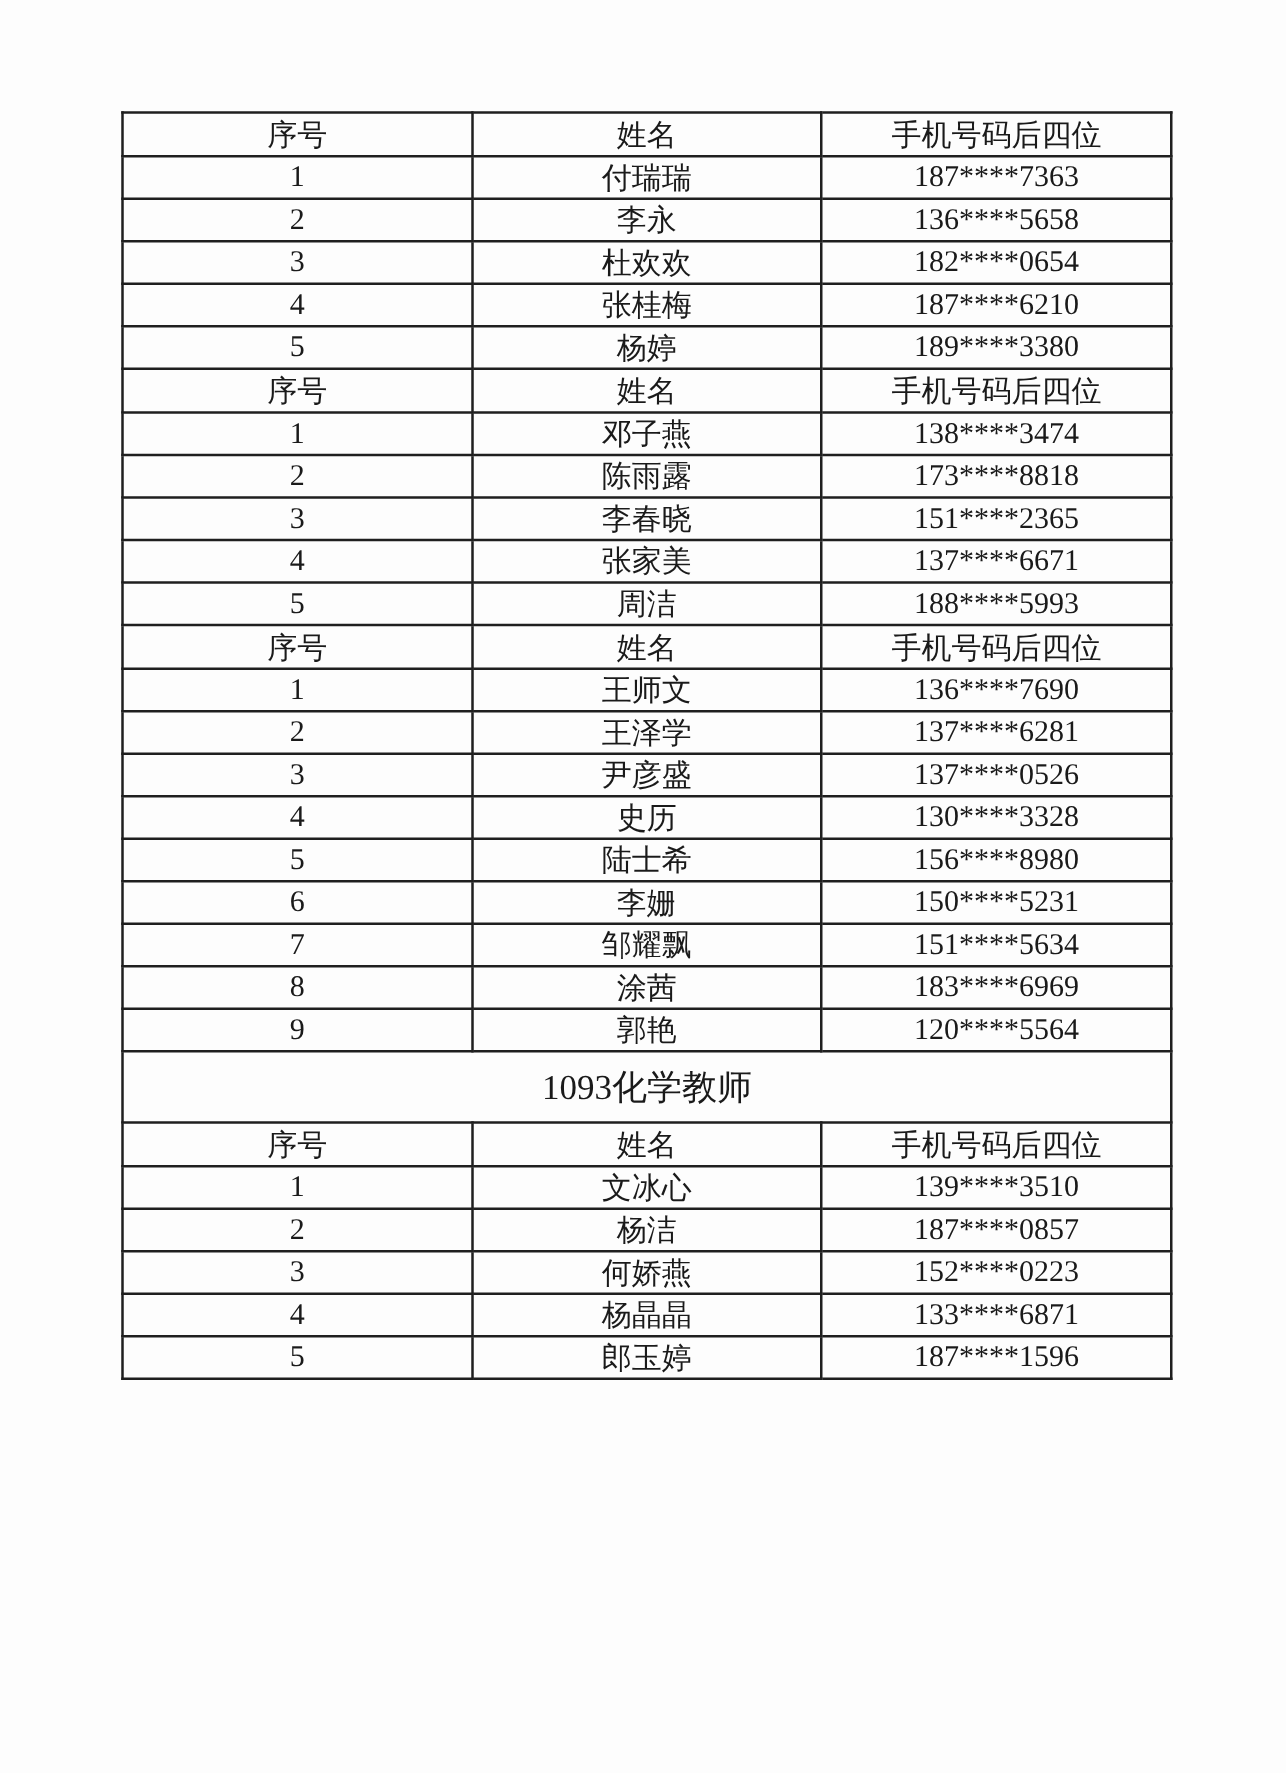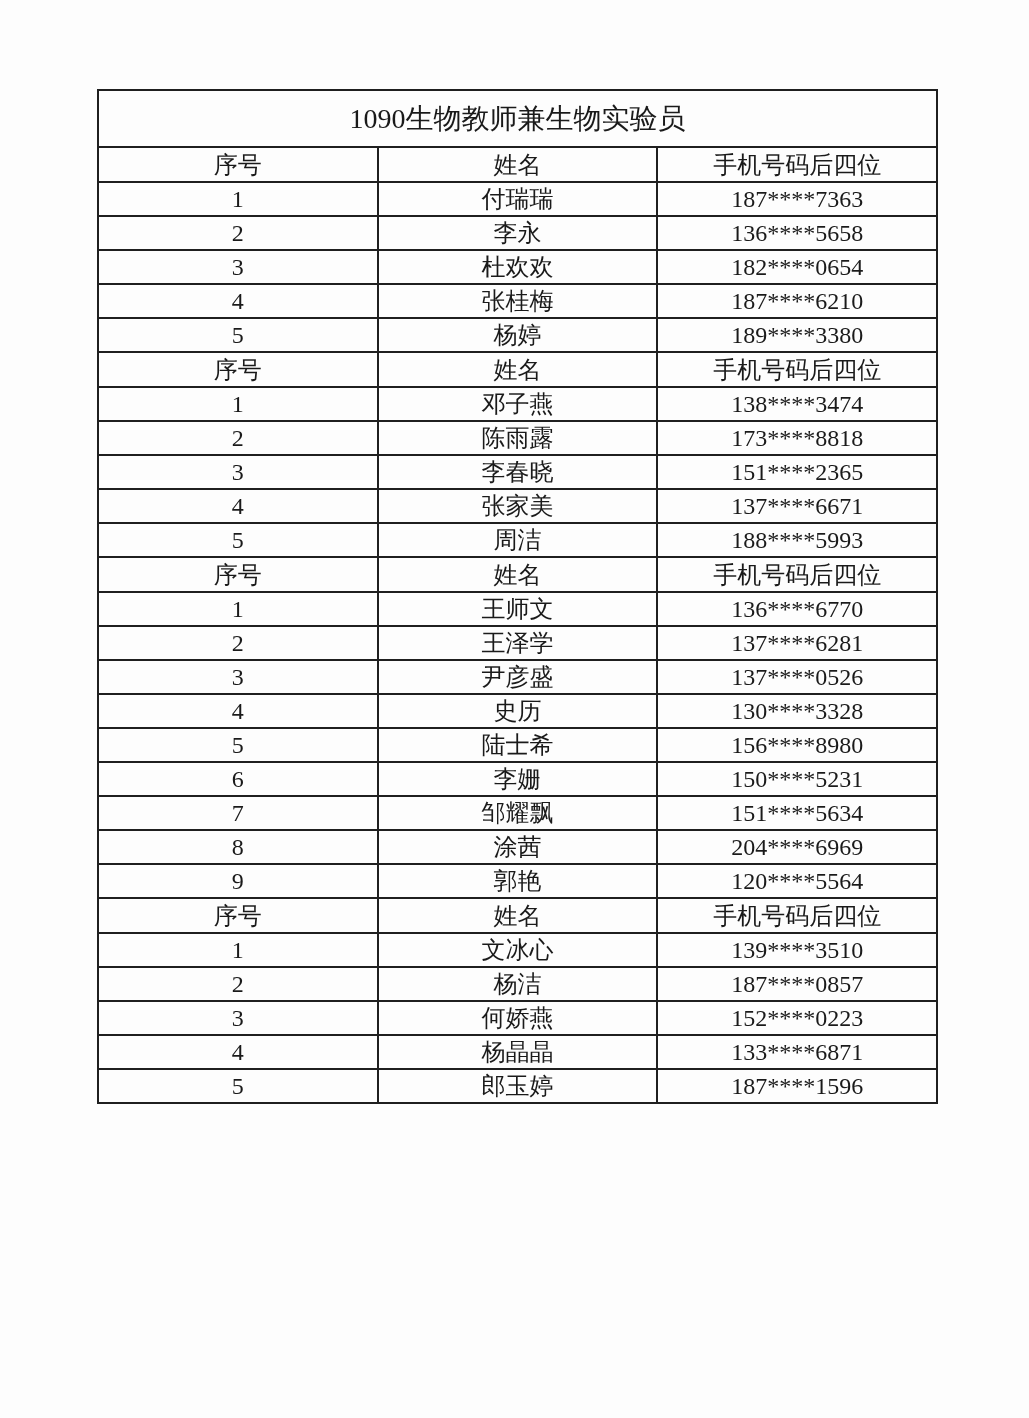--- a/index.html
+++ b/index.html
@@ -55,23 +55,20 @@
 
 <main class="page">
   <table class="roster">
     <colgroup>
       <col>
       <col>
       <col>
     </colgroup>
     <tbody>
         <tr>
-          <td colspan="3" class="section-title">1090生物教师兼生物实验员</td>
-        </tr>
-        <tr>
           <th class="col-header">序号</th>
           <th class="col-header">姓名</th>
           <th class="col-header">手机号码后四位</th>
         </tr>
         <tr>
           <td class="data-cell">1</td>
           <td class="data-cell">付瑞瑞</td>
           <td class="data-cell">187****7363</td>
         </tr>
         <tr>
@@ -125,21 +122,21 @@
           <td class="data-cell">188****5993</td>
         </tr>
         <tr>
           <th class="col-header">序号</th>
           <th class="col-header">姓名</th>
           <th class="col-header">手机号码后四位</th>
         </tr>
         <tr>
           <td class="data-cell">1</td>
           <td class="data-cell">王师文</td>
-          <td class="data-cell">136****6770</td>
+          <td class="data-cell">136****7690</td>
         </tr>
         <tr>
           <td class="data-cell">2</td>
           <td class="data-cell">王泽学</td>
           <td class="data-cell">137****6281</td>
         </tr>
         <tr>
           <td class="data-cell">3</td>
           <td class="data-cell">尹彦盛</td>
           <td class="data-cell">137****0526</td>
@@ -160,26 +157,29 @@
           <td class="data-cell">150****5231</td>
         </tr>
         <tr>
           <td class="data-cell">7</td>
           <td class="data-cell">邹耀飘</td>
           <td class="data-cell">151****5634</td>
         </tr>
         <tr>
           <td class="data-cell">8</td>
           <td class="data-cell">涂茜</td>
-          <td class="data-cell">204****6969</td>
+          <td class="data-cell">183****6969</td>
         </tr>
         <tr>
           <td class="data-cell">9</td>
           <td class="data-cell">郭艳</td>
           <td class="data-cell">120****5564</td>
+        </tr>
+        <tr>
+          <td colspan="3" class="section-title">1093化学教师</td>
         </tr>
         <tr>
           <th class="col-header">序号</th>
           <th class="col-header">姓名</th>
           <th class="col-header">手机号码后四位</th>
         </tr>
         <tr>
           <td class="data-cell">1</td>
           <td class="data-cell">文冰心</td>
           <td class="data-cell">139****3510</td>

